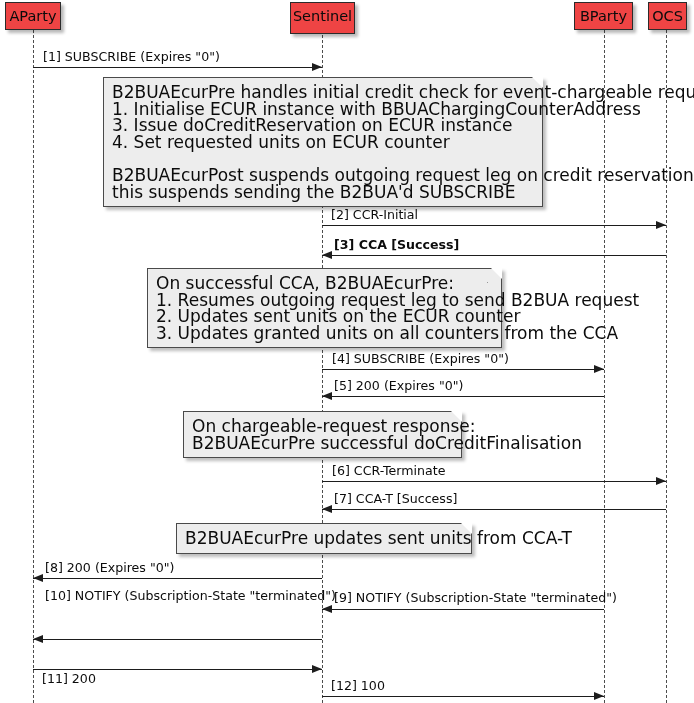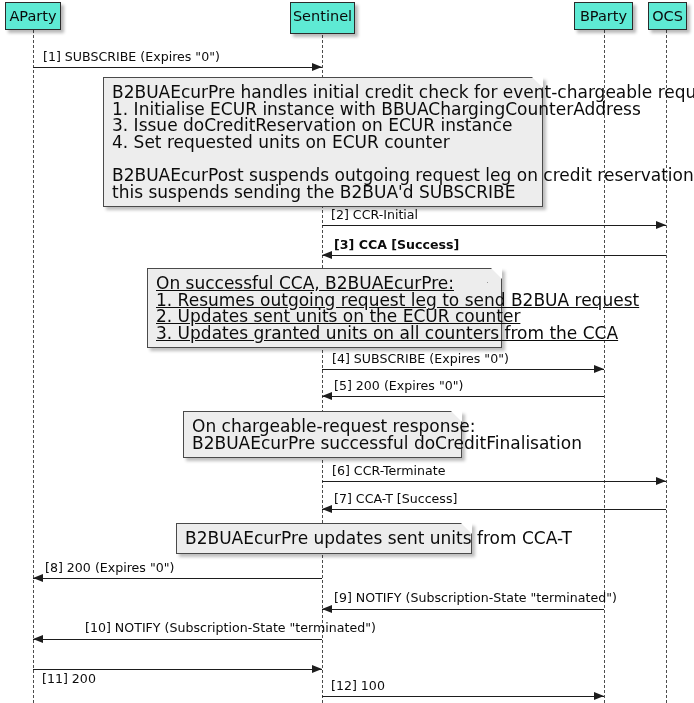--- a/index.html
+++ b/index.html
@@ -17,21 +17,21 @@
     position: relative;
     width: 694px;
     height: 703px;
     background: #ffffff;
   }
 
   
   .participant {
     position: absolute;
     box-sizing: border-box;
-    background: #5eead4;
+    background: #ef4444;
     border: 1.4px solid #2b2b2b;
     color: #0b0b0b;
     font-size: 14.5px;
     line-height: 26px;
     text-align: center;
     white-space: nowrap;
     box-shadow: 3px 3px 3px rgba(0,0,0,0.28);
   }
 
   
@@ -147,38 +147,38 @@
       <div class="arrow arrow-left" style="top: 505px; left: 322px;"></div>
       <div class="msg-label" style="left: 334px; top: 492px;">[7] CCA-T [Success]</div>
       <div class="msg-line" style="left: 33px; top: 578px; width: 289px;"></div>
       <div class="arrow arrow-left" style="top: 574px; left: 33px;"></div>
       <div class="msg-label" style="left: 45px; top: 561px;">[8] 200 (Expires "0")</div>
       <div class="msg-line" style="left: 322px; top: 609px; width: 282px;"></div>
       <div class="arrow arrow-left" style="top: 605px; left: 322px;"></div>
       <div class="msg-label" style="left: 334px; top: 591px;">[9] NOTIFY (Subscription-State "terminated")</div>
       <div class="msg-line" style="left: 33px; top: 639px; width: 289px;"></div>
       <div class="arrow arrow-left" style="top: 635px; left: 33px;"></div>
-      <div class="msg-label" style="left: 45px; top: 621px; margin-left: 40px;">[10] NOTIFY (Subscription-State "terminated")</div>
+      <div class="msg-label" style="left: 45px; top: 589px;">[10] NOTIFY (Subscription-State "terminated")</div>
       <div class="msg-line" style="left: 33px; top: 669px; width: 289px;"></div>
       <div class="arrow arrow-right" style="top: 665px; left: 312px;"></div>
       <div class="msg-label" style="left: 42px; top: 672px;">[11] 200</div>
       <div class="msg-line" style="left: 322px; top: 696px; width: 282px;"></div>
       <div class="arrow arrow-right" style="top: 692px; left: 594px;"></div>
       <div class="msg-label" style="left: 331px; top: 679px;">[12] 100</div>
     </div>
 
   <div id="notes-layer">
       <div class="note" style="left: 103px; top: 77px; width: 440px; min-height: 122px;"><span>B2BUAEcurPre handles initial credit check for event-chargeable request:
 1. Initialise ECUR instance with BBUAChargingCounterAddress
 3. Issue doCreditReservation on ECUR instance
 4. Set requested units on ECUR counter
 
 B2BUAEcurPost suspends outgoing request leg on credit reservation,
 this suspends sending the B2BUA'd SUBSCRIBE</span><span class="dogear"></span><span class="dogear-edge"></span></div>
-      <div class="note" style="left: 147px; top: 268px; width: 355px; min-height: 73px; text-decoration: underline;"><span>On successful CCA, B2BUAEcurPre:
+      <div class="note" style="left: 147px; top: 268px; width: 355px; min-height: 73px;"><span>On successful CCA, B2BUAEcurPre:
 1. Resumes outgoing request leg to send B2BUA request
 2. Updates sent units on the ECUR counter
 3. Updates granted units on all counters from the CCA</span><span class="dogear"></span><span class="dogear-edge"></span></div>
       <div class="note" style="left: 183px; top: 411px; width: 279px; min-height: 40px;"><span>On chargeable-request response:
 B2BUAEcurPre successful doCreditFinalisation</span><span class="dogear"></span><span class="dogear-edge"></span></div>
       <div class="note" style="left: 176px; top: 523px; width: 296px; min-height: 27px;"><span>B2BUAEcurPre updates sent units from CCA-T</span><span class="dogear"></span><span class="dogear-edge"></span></div>
     </div>
 
   <div id="participants-layer">
       <div class="participant" style="left: 5px; top: 2px; width: 56px; height: 28px;">AParty</div>

